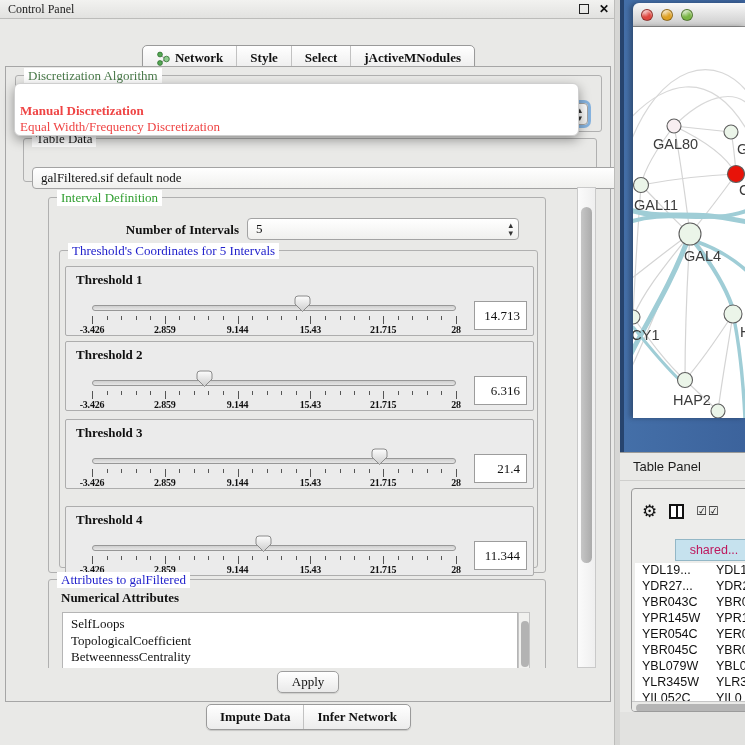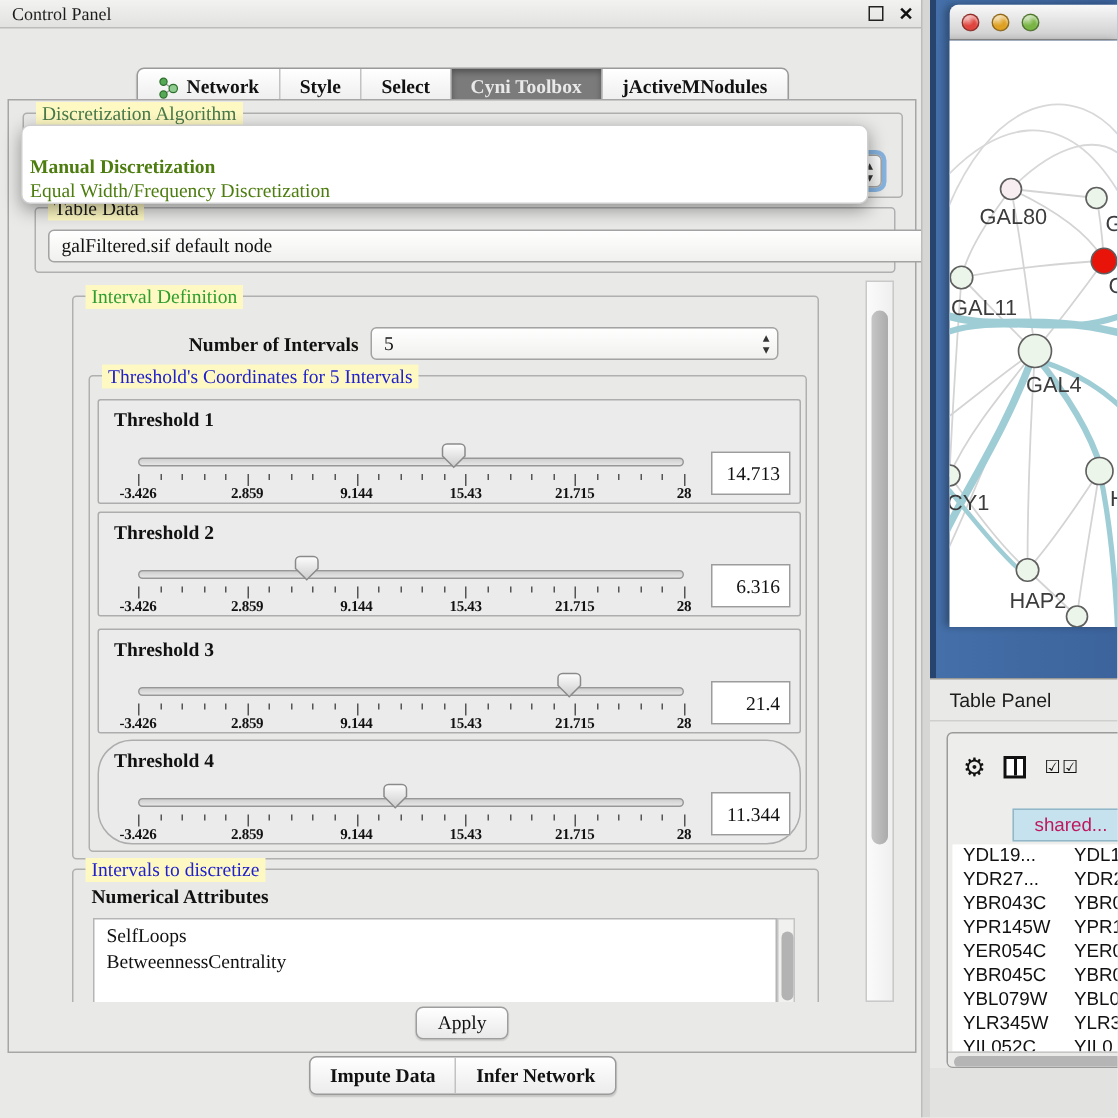--- a/index.html
+++ b/index.html
@@ -28,39 +28,39 @@
   .tab { padding:4px 13px; font-size:13px; font-weight:600; color:#111;
     border-left:1px solid #c2c2c2; display:flex; align-items:center; gap:5px; cursor:default; }
   .tab:first-child { border-left:none; }
   .tab.active { background:var(--selected-tab-bg,#7b7b7b); color:#e9e9e9;
     box-shadow:inset 0 2px 4px rgba(0,0,0,.35); }
 
   .cp-outer { left:5px; top:66px; width:606px; height:636px;
     border:1px solid #a6a6a6; background:#e9e9e7; }
 
   .groupbox { position:absolute; border:1px solid #b0b0b0; border-radius:3px; }
-  .group-title { position:absolute; top:-8px; left:8px; background:#fef9c3;
+  .group-title { position:absolute; top:-8px; left:8px; background:#ffffff;
     padding:0 4px; font-size:13px; }
   .gt-green { color:var(--group-title-green,#2f9e2f); }
   .gt-blue  { color:var(--group-title-blue,#2222cc); }
   .gt-black { color:#1a1a1a; }
 
   .combo { position:absolute; height:22px; border:1px solid #a3a3a3; border-radius:4px;
     background:linear-gradient(#ffffff,#f0f0ee); display:flex; align-items:center;
     font-size:13px; color:#111; padding:0 22px 0 8px; }
   .stepper { position:absolute; right:5px; top:2px; display:flex; flex-direction:column;
     align-items:center; line-height:8px; font-size:9px; color:#333; }
   .focus-ring { box-shadow:0 0 0 3px rgba(100,160,220,.75); }
 
   
   .algo-popup { left:8px; top:16px; width:565px; height:53px; background:#ffffff;
     border:1px solid #cfcfcf; border-radius:6px; z-index:30;
     box-shadow:0 4px 12px rgba(0,0,0,.38); font-size:13px; }
   .popup-hint { position:absolute; top:3px; left:0; width:100%; text-align:center; color:#b4b4b4; }
-  .popup-opt { position:absolute; left:5px; white-space:nowrap; color:#4d7c0f; cursor:default; }
+  .popup-opt { position:absolute; left:5px; white-space:nowrap; color:#ef4444; cursor:default; }
   .popup-opt.first { top:19px; font-weight:bold; }
   .popup-opt.second { top:35px; }
 
   
   .viewport { left:7px; top:120px; width:562px; height:481px; overflow:hidden; }
   .v-scrollbar { left:571px; top:120px; width:19px; height:481px;
     background:linear-gradient(90deg,#fbfbfb,#efefef); border:1px solid #c9c9c9; }
   .v-thumb { position:absolute; left:3px; top:19px; width:11px; height:356px;
     background:linear-gradient(90deg,#c6c6c6,#ababab); border-radius:6px; }
 
@@ -161,23 +161,20 @@
           <circle cx="10.5" cy="8" r="2.8" fill="#8fcc8f" stroke="#2d702d" stroke-width="0.8"></circle>
         </svg>
         <span>Network</span>
       </div>
       <div class="tab">
           <span>Style</span>
         </div>
       <div class="tab">
           <span>Select</span>
         </div>
-      <div class="tab active">
-          <span>Cyni Toolbox</span>
-        </div>
       <div class="tab">
           <span>jActiveMNodules</span>
         </div>
     </div>
   </div>
 
   <div class="abs cp-outer">
 
     <div class="groupbox" style="left:9px; top:8px; width:587px; height:57px;">
       <span class="group-title" style="color:#4a7a4a;">Discretization Algorithm</span>
@@ -189,21 +186,21 @@
       </div>
     </div>
 
     <div class="abs algo-popup">
       <div class="popup-opt first">Manual Discretization</div>
       <div class="popup-opt second">Equal Width/Frequency Discretization</div>
     </div>
 
     <div class="groupbox" style="left:17px; top:71px; width:574px; height:44px;">
       <span class="group-title gt-black">Table Data</span>
-      <div class="combo" style="left:8px; top:14px; width:624px;">
+      <div class="combo" style="left:8px; top:28px; width:624px;">
         <span>galFiltered.sif default node</span>
         <span class="stepper">
           <span>▴</span>
             <span>▾</span>
         </span>
       </div>
     </div>
 
     <div class="abs viewport">
 
@@ -359,21 +356,21 @@
                       <linearGradient id="tg2" x1="0" y1="0" x2="0" y2="1">
                         <stop offset="0" stop-color="#fdfdfd"></stop>
                         <stop offset="1" stop-color="#cccccc"></stop>
                       </linearGradient>
                     </defs>
                     <path d="M4,1 h9 a3,3 0 0 1 3,3 v5 L8.5,16.5 1,9 v-5 a3,3 0 0 1 3,-3 z" fill="url(#tg2)" stroke="#8a8a8a" stroke-width="1"></path>
                   </svg>
                 </div>
                 <div class="value-box">21.4</div>
               </div>
-              <div class="thr-box" style="top: 242px; border-radius: 23px;">
+              <div class="thr-box" style="top: 255px;">
                 <div class="thr-label">Threshold 4</div>
                 <div class="slider">
                   <div class="track"></div>
                   <div class="tick major" style="left: 26px;"></div>
                   <div class="tick minor" style="left: 40.56px;"></div>
                   <div class="tick minor" style="left: 55.12px;"></div>
                   <div class="tick minor" style="left: 69.68px;"></div>
                   <div class="tick minor" style="left: 84.24px;"></div>
                   <div class="tick major" style="left: 98.8px;"></div>
                   <div class="tick minor" style="left: 113.36px;"></div>
@@ -412,24 +409,25 @@
                     <path d="M4,1 h9 a3,3 0 0 1 3,3 v5 L8.5,16.5 1,9 v-5 a3,3 0 0 1 3,-3 z" fill="url(#tg3)" stroke="#8a8a8a" stroke-width="1"></path>
                   </svg>
                 </div>
                 <div class="value-box">11.344</div>
               </div>
             </div>
         </div>
       </div>
 
       <div class="groupbox" style="left:35px; top:392px; width:498px; height:150px;">
-        <span class="group-title gt-blue">Intervals to discretize</span>
+        <span class="group-title gt-blue">Attributes to galFiltered</span>
         <div style="position:absolute; left:12px; top:10px; font-size:13px; font-weight:bold; color:#111;">Numerical Attributes</div>
         <div class="attr-list" id="attr-list">
             <div class="list-item">SelfLoops</div>
+            <div class="list-item">TopologicalCoefficient</div>
             <div class="list-item">BetweennessCentrality</div>
           </div>
         <div class="attr-sb">
           <div class="attr-sb-thumb"></div>
         </div>
       </div>
     </div>
 
     <div class="abs v-scrollbar">
       <div class="v-thumb"></div>

